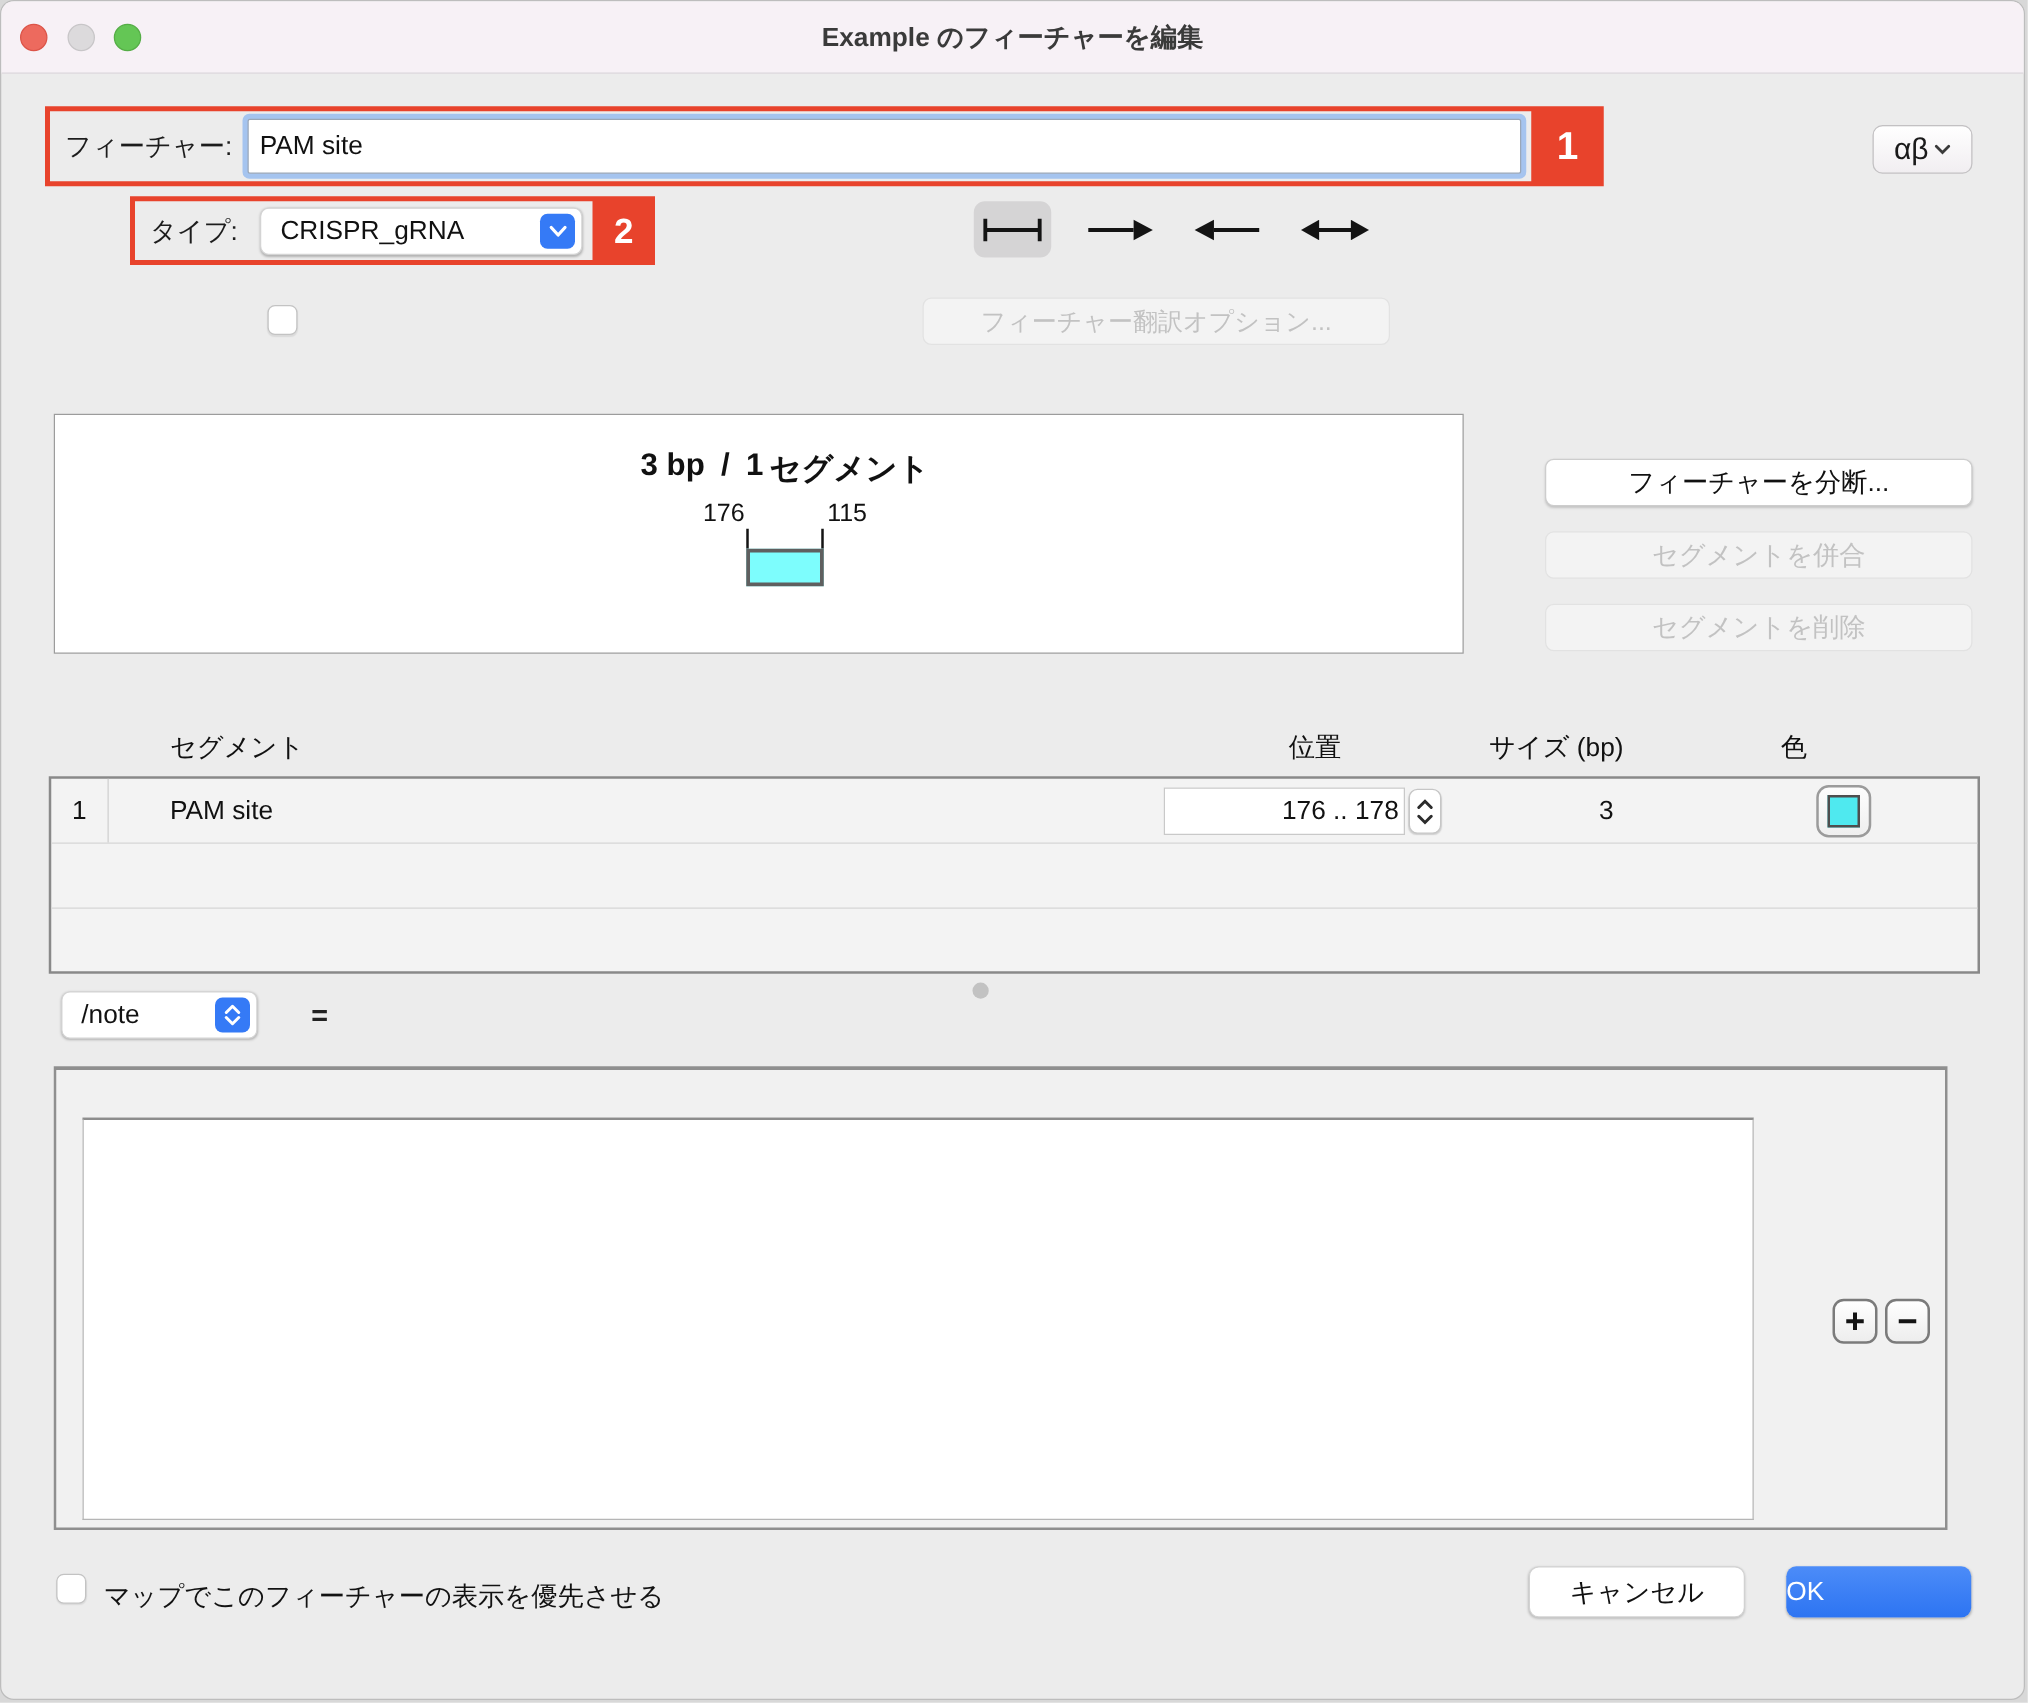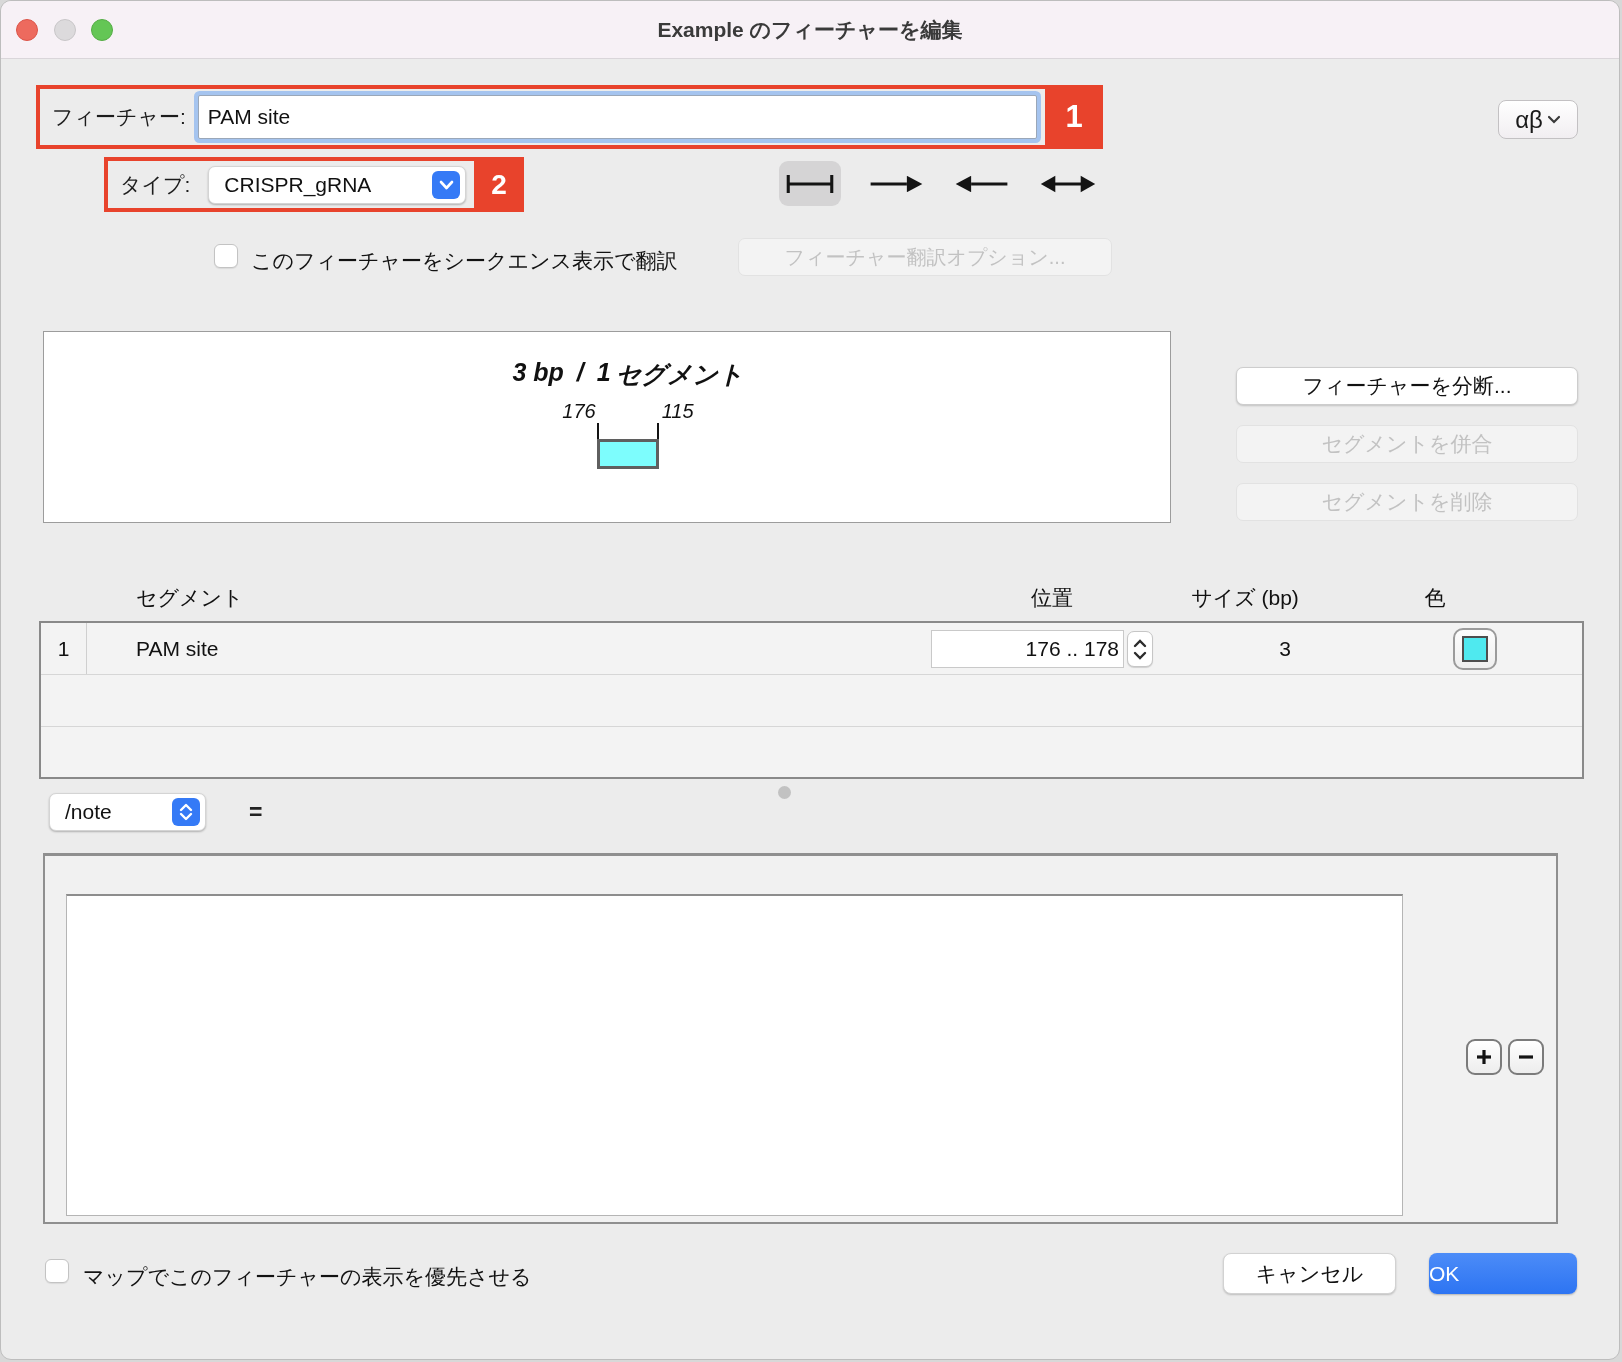--- a/index.html
+++ b/index.html
@@ -15,21 +15,21 @@
   .light { position:absolute; top:18px; width:22px; height:22px; border-radius:50%; }
   .light.red   { left:15px; background:#ed6a5e; border:1px solid #dc5448; }
   .light.gray  { left:53px; background:#dcdadc; border:1px solid #c8c6c8; }
   .light.green { left:90px; background:#64c655; border:1px solid #55ad46; }
 
   
   .anno { position:absolute; background:#e8432c; display:flex; align-items:stretch; }
   .anno-inner { flex:1; margin:4px 0 4px 4px; background:#ececec; display:flex; align-items:center; }
   .anno-badge { display:flex; align-items:center; justify-content:center;
                 color:#fff; font-weight:700; font-size:31px; }
-  .anno1 { left:35px; top:84px; width:1067px; height:64px; }
+  .anno1 { left:35px; top:84px; width:1247px; height:64px; }
   .anno1 .anno-badge { width:58px; }
   .anno2 { left:103px; top:156px; width:420px; height:55px; }
   .anno2 .anno-badge { width:50px; font-size:28px; }
 
   .field-label { font-size:21px; color:#1c1c1c; white-space:nowrap; }
   .feature-input { flex:1; height:44px; margin:0 8px 0 12px; background:#fff; border:1px solid #9aa7b8;
                    box-shadow:0 0 0 4px #a5c4ef; border-radius:2px; font-size:21px; padding:0 9px;
                    font-family:inherit; color:#111; outline:none; }
 
   
@@ -53,21 +53,21 @@
   .checkbox { position:absolute; width:24px; height:24px; background:#fff; border:1px solid #c3c3c3;
               border-radius:6px; box-shadow:0 1px 1px rgba(0,0,0,.08); }
   .check-label { position:absolute; font-size:21px; color:#121212; }
   .btn-disabled { background:#f3f3f3; border:1px solid #e2e2e2; color:#c2c2c2; border-radius:7px;
                   font-size:20px; display:flex; align-items:center; justify-content:center; }
   .translate-opts { position:absolute; left:737px; top:237px; width:374px; height:38px; }
 
   
   .preview { position:absolute; left:42px; top:330px; width:1128px; height:192px;
              background:#fff; border:1px solid #9c9c9c; display:flex; flex-direction:column;
-             align-items:center; padding-left:42px;font-style:italic; }
+             align-items:center; padding-left:42px; }
   .pv-title { margin-top:26px; display:flex; gap:13px; font-size:25px; font-weight:700; color:#111; }
   .pv-nums { margin-top:9px; display:flex; gap:66px; font-size:20px; color:#111; }
   .pv-ticks { width:62px; height:16px; display:flex; justify-content:space-between; }
   .pv-tick { width:2px; height:16px; background:#141414; }
   .pv-rect { width:62px; height:30px; background:#7dfdfd; border:3px solid #5f5f5f; }
 
   
   .sidebtn { position:absolute; left:1235px; width:342px; height:38px; border-radius:7px;
              font-size:21px; display:flex; align-items:center; justify-content:center; }
   .sidebtn.enabled { background:#fff; border:1px solid #cdcdcd; box-shadow:0 1px 2px rgba(0,0,0,.18); color:#111; }
@@ -185,21 +185,20 @@
   </button>
   <button class="dirbtn" style="left:1036px;">
     <svg width="58" height="24" viewBox="0 0 64 24">
       <polygon points="18,3 2,12 18,21" fill="#141414"></polygon>
       <line x1="17" y1="12" x2="47" y2="12" stroke="#141414" stroke-width="3.4"></line>
       <polygon points="46,3 62,12 46,21" fill="#141414"></polygon>
     </svg>
   </button>
 
   <span class="checkbox" style="left:213px; top:243px;"></span>
-  <span class="check-label" style="left:250px; top:246px;">このフィーチャーをシークエンス表示で翻訳</span>
   <button class="btn-disabled translate-opts">
     <span>フィーチャー翻訳オプション...</span>
   </button>
 
   <div class="preview">
     <div class="pv-title">
       <span>3 bp</span>
       <span>/</span>
       <span style="display:flex; gap:5px;">
         <span>1</span>

